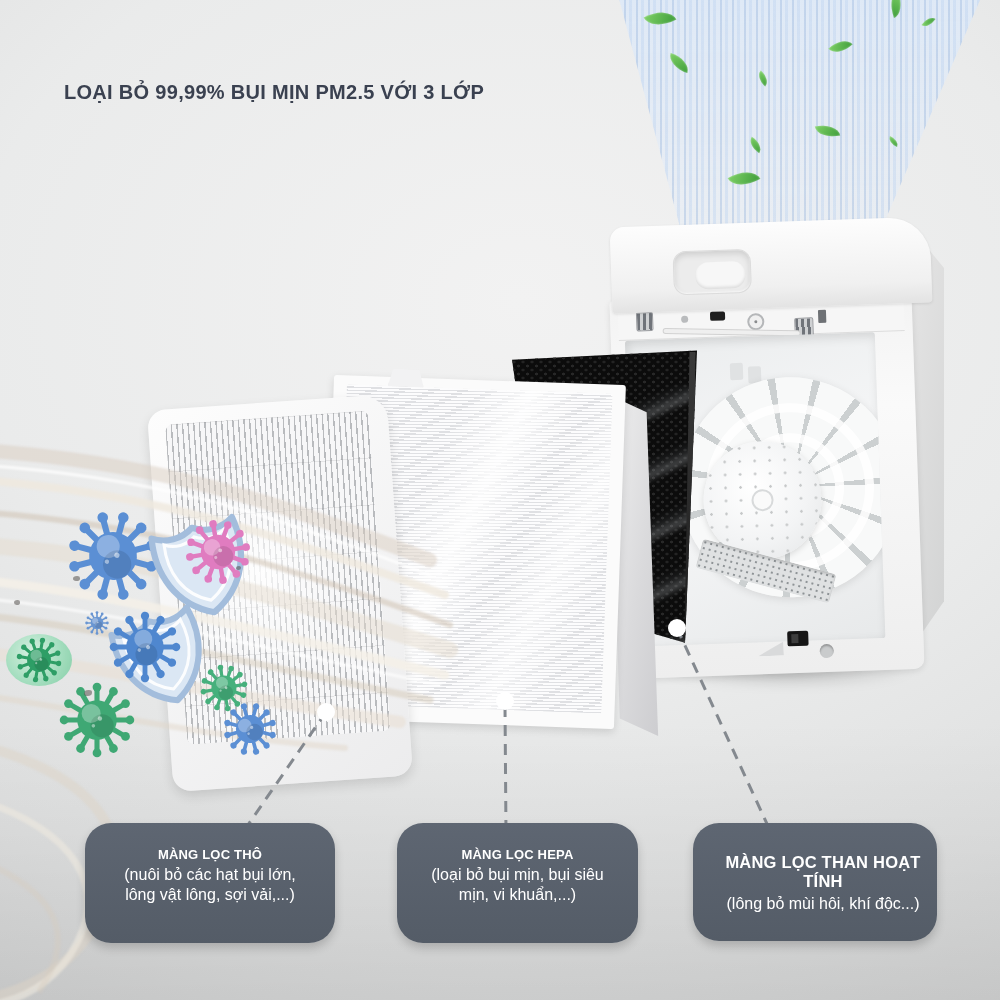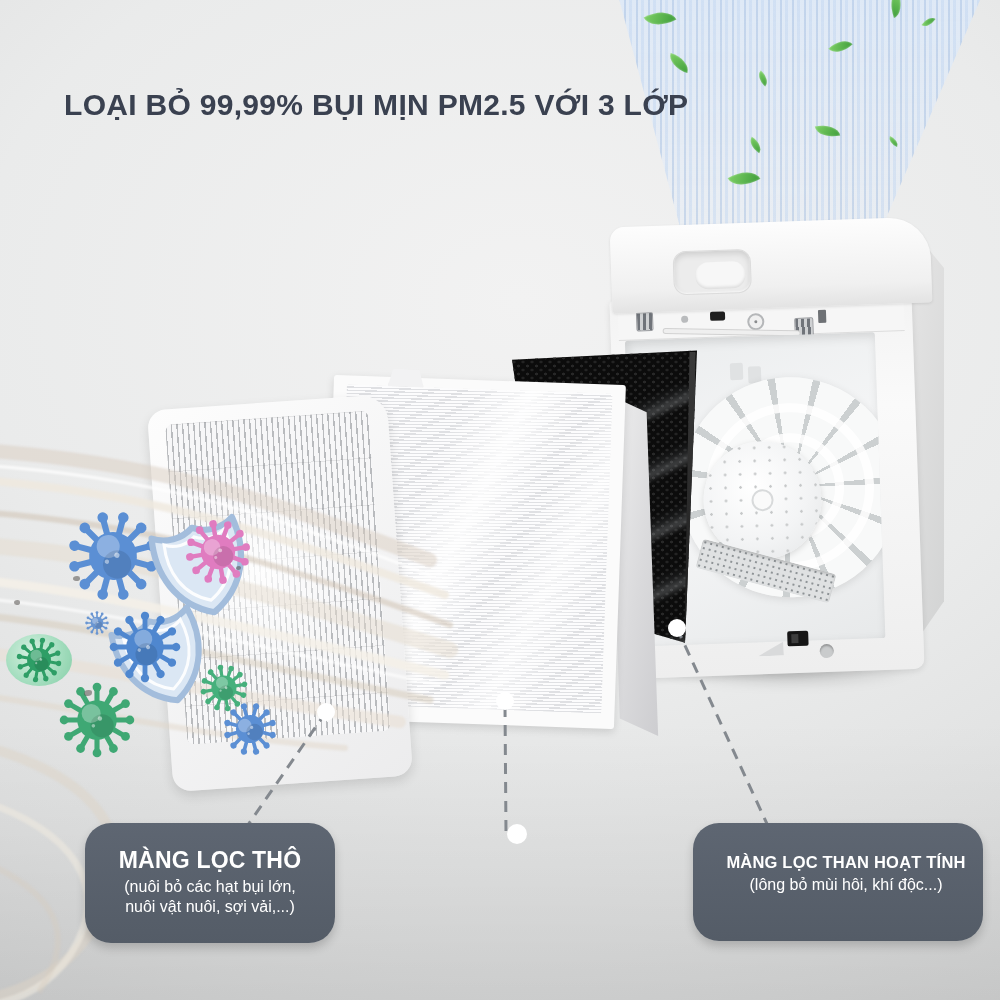--- a/index.html
+++ b/index.html
@@ -8,21 +8,21 @@
     font-family:"Liberation Sans","DejaVu Sans",sans-serif;
     background:
       linear-gradient(180deg, rgba(255,255,255,0) 72%, rgba(0,0,0,0.07) 100%),
       radial-gradient(130% 95% at 52% 30%, #f2f2f2 0%, #eaebeb 42%, #dedfdf 68%, #c9caca 100%);
   }
   .stage *{position:absolute;box-sizing:border-box;}
 
   
   .headline{
     left:64px;top:68px;width:760px;height:44px;
-    font-size:30px;font-weight:bold;letter-spacing:.3px;
+    font-size:20px;font-weight:bold;letter-spacing:.3px;
     color:#3a4150;white-space:nowrap;
   }
 
   
   .beam{
     left:612px;top:0;width:368px;height:248px;
     clip-path:polygon(2% 0,100% 0,71% 100%,20% 100%);
     background:
       repeating-linear-gradient(90deg,
         rgba(148,178,219,.38) 0 2px, rgba(255,255,255,0) 2px 5px,
@@ -192,27 +192,27 @@
   .connectors{left:0;top:0;pointer-events:none;}
 
   
   .label-box{
     background:linear-gradient(180deg,#5e6672,#545c67);
     border-radius:26px;color:#ffffff;text-align:center;
     box-shadow:0 5px 10px rgba(0,0,0,.18);
     display:flex;flex-direction:column;align-items:center;justify-content:flex-start;
     padding-top:24px;
   }
-  .label-box .label-title{position:static;font-weight:bold;font-size:23px;letter-spacing:.2px;}
+  .label-box .label-title{position:static;font-weight:bold;font-size:13px;letter-spacing:.2px;}
   .label-box.small-title .label-title{font-size:16.5px;}
   .label-box .label-desc{position:static;font-size:16px;line-height:1.24;margin-top:3px;}
   .label-box .label-desc span{position:static;display:block;}
   .box1{left:85px;top:823px;width:250px;height:120px;}
   .box2{left:397px;top:823px;width:241px;height:120px;}
-  .box3{left:693px;top:823px;width:290px;height:118px;padding-top:30px;padding-left:16px;}
+  .box3{left:693px;top:823px;width:244px;height:118px;padding-top:30px;padding-left:16px;}
 </style>
 </head>
 <body>
 
 <div class="stage">
 
   <svg width="0" height="0" style="position:absolute">
     <defs>
       <symbol id="virus" viewBox="-52 -52 104 104">
         <g stroke="currentColor" stroke-width="7" stroke-linecap="round">
@@ -392,21 +392,28 @@
       <circle cx="788" cy="835" r="10"></circle>
     </g>
   </svg>
 
   <h1 class="headline">LOẠI BỎ 99,99% BỤI MỊN PM2.5 VỚI 3 LỚP</h1>
 
   <div class="label-box box1">
     <div class="label-title">MÀNG LỌC THÔ</div>
     <div class="label-desc">
       <span>(nuôi bỏ các hạt bụi lớn,</span>
-      <span>nuôi vật nuôi, sợi vải,...)</span>
+      <span>lông vật lông, sợi vải,...)</span>
+    </div>
+  </div>
+  <div class="label-box box2">
+    <div class="label-title">MÀNG LỌC HEPA</div>
+    <div class="label-desc">
+      <span>(loại bỏ bụi mịn, bụi siêu</span>
+      <span>mịn, vi khuẩn,...)</span>
     </div>
   </div>
   <div class="label-box box3 small-title">
     <div class="label-title">MÀNG LỌC THAN HOẠT TÍNH</div>
     <div class="label-desc">
       <span>(lông bỏ mùi hôi, khí độc...)</span>
       <span></span>
     </div>
   </div>
 

